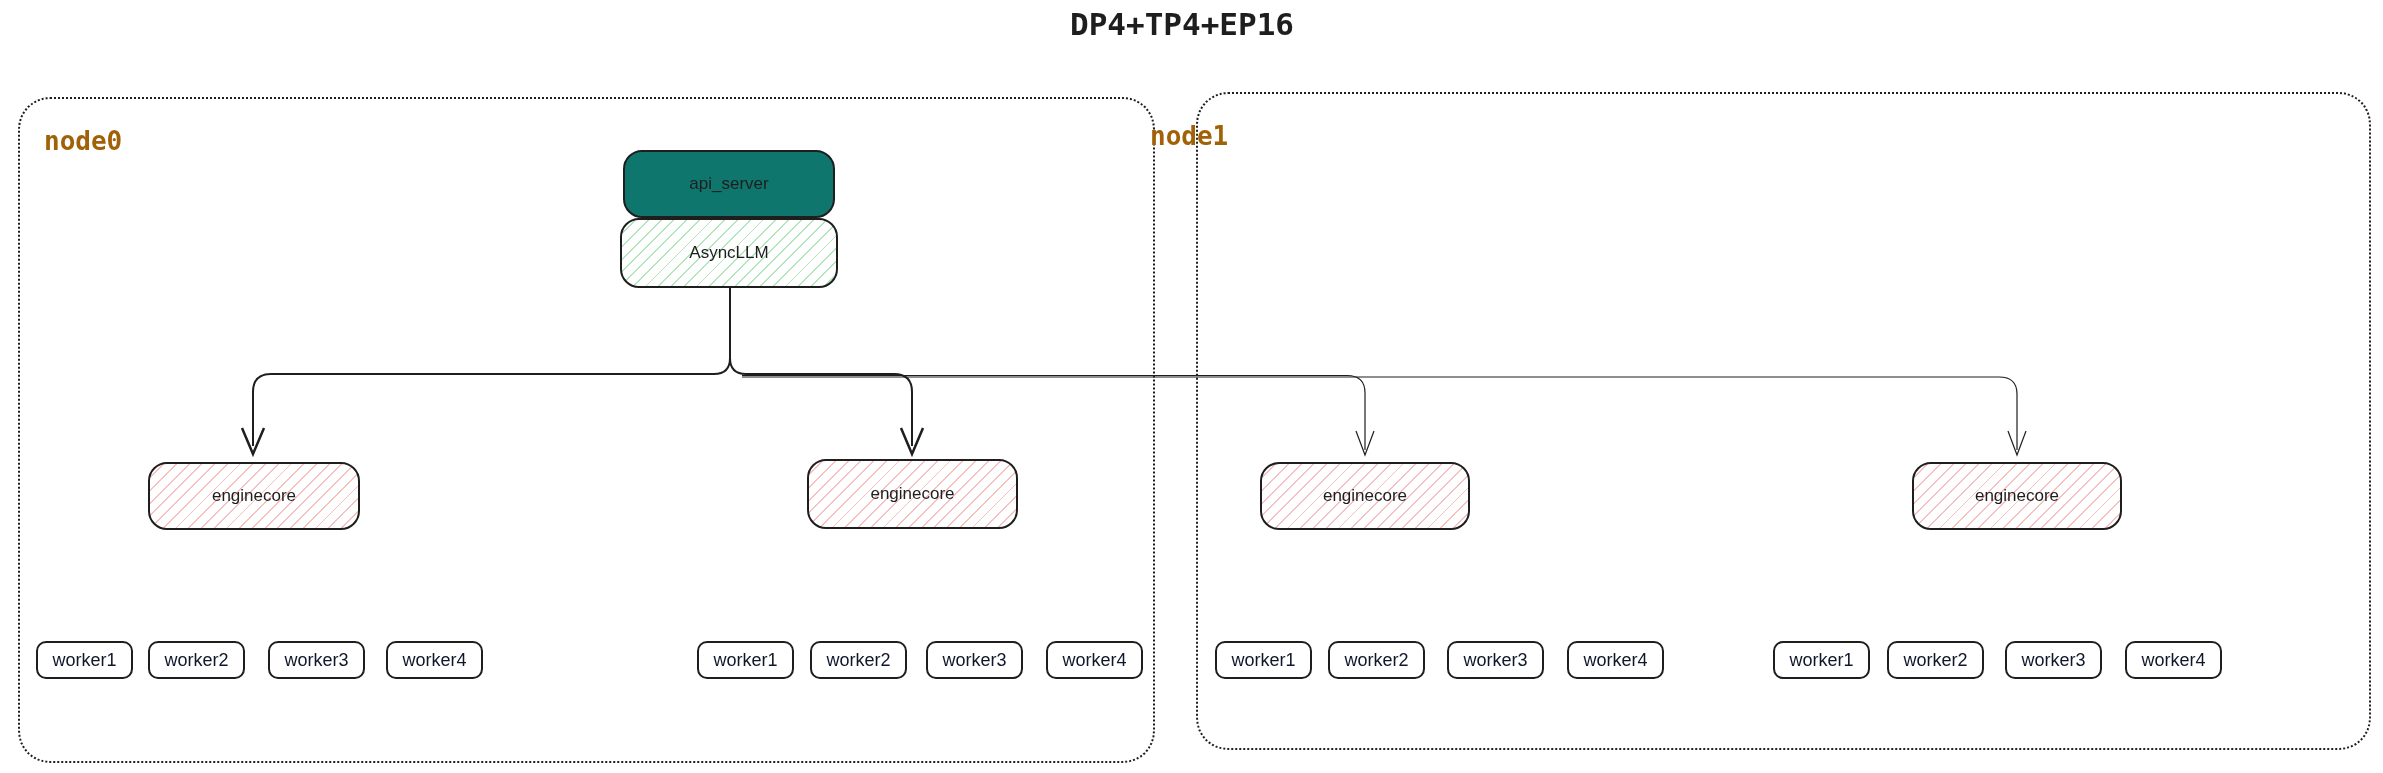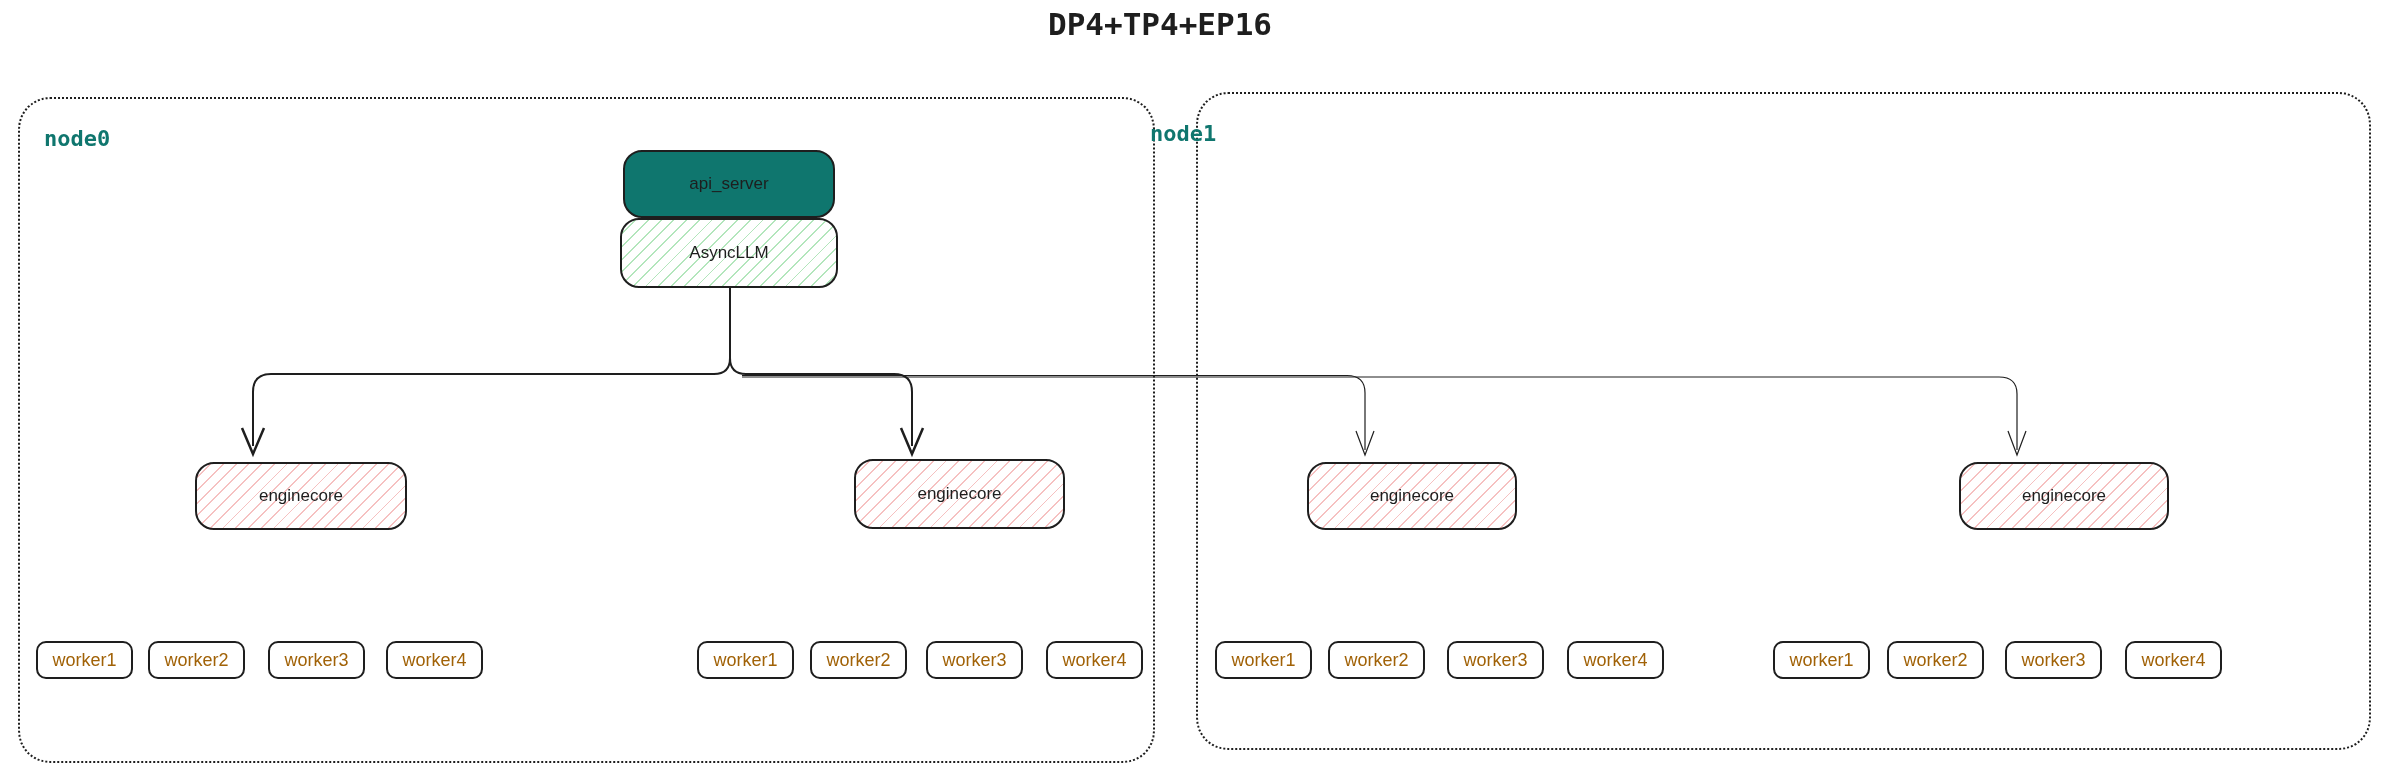--- a/index.html
+++ b/index.html
@@ -1,56 +1,55 @@
 <!DOCTYPE html>
 <html><head>
 <meta charset="utf-8">
 <style>
   html,body{margin:0;padding:0;background:#ffffff;}
   body{
     width:2383px;height:773px;position:relative;overflow:hidden;
     font-family:"Liberation Sans", sans-serif;color:#1e1e1e;
   }
   .title{
-    position:absolute;left:1012px;top:6px;width:260px;text-align:right;
+    position:absolute;left:1052px;top:6px;width:260px;text-align:center;
     font-family:"DejaVu Sans Mono", monospace;font-size:31px;font-weight:700;
     letter-spacing:0px;color:#1e1e1e;white-space:nowrap;
   }
   .node-box{
     position:absolute;border:2.5px dotted #1e1e1e;border-radius:32px;
     box-sizing:border-box;background:transparent;
   }
   .node-label{
     position:absolute;font-family:"DejaVu Sans Mono", monospace;
-    font-size:22px;font-weight:700;color:#0f766e;white-space:nowrap;
+    font-size:26px;font-weight:700;color:#a16207;white-space:nowrap;
   }
   .shape{
     position:absolute;border:2px solid #1e1e1e;border-radius:19px;
     box-sizing:border-box;background:#0f766e;
     display:flex;align-items:center;justify-content:center;
     font-size:17px;color:#1e1e1e;white-space:nowrap;
   }
   .hatch-green{
     background-color:#ffffff;
     background-image:repeating-linear-gradient(135deg,
       rgba(64,192,87,0.40) 0px, rgba(64,192,87,0.40) 1.3px,
       transparent 1.3px, transparent 9px);
   }
   .hatch-red{
     background-color:#ffffff;
     background-image:repeating-linear-gradient(135deg,
       rgba(224,49,49,0.30) 0px, rgba(224,49,49,0.30) 1.3px,
       transparent 1.3px, transparent 9px);
-    margin-left:47px;
   }
   .worker{
     position:absolute;border:2px solid #1e1e1e;border-radius:10px;
     box-sizing:border-box;background:#ffffff;top:641px;width:97px;height:38px;
     display:flex;align-items:center;justify-content:center;
-    font-size:18px;color:#a16207;white-space:nowrap;
+    font-size:18px;color:#0f172a;white-space:nowrap;
   }
   svg.connectors{position:absolute;left:0;top:0;pointer-events:none;}
 </style>
 </head>
 <body>
 
 <div class="title">DP4+TP4+EP16</div>
 
 <div class="node-box" style="left:18px;top:97px;width:1137px;height:666px;"></div>
 <div class="node-label" style="left:44px;top:126px;">node0</div>

